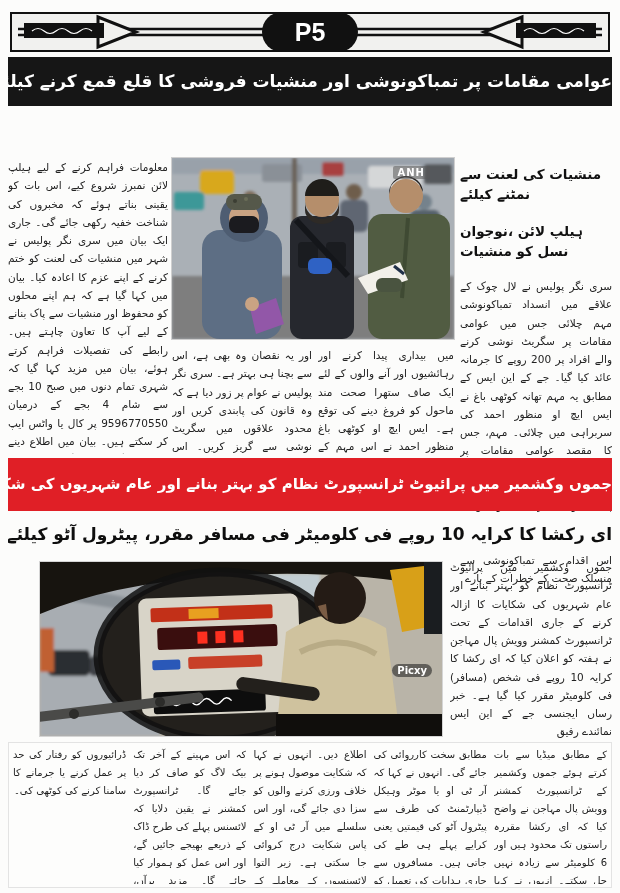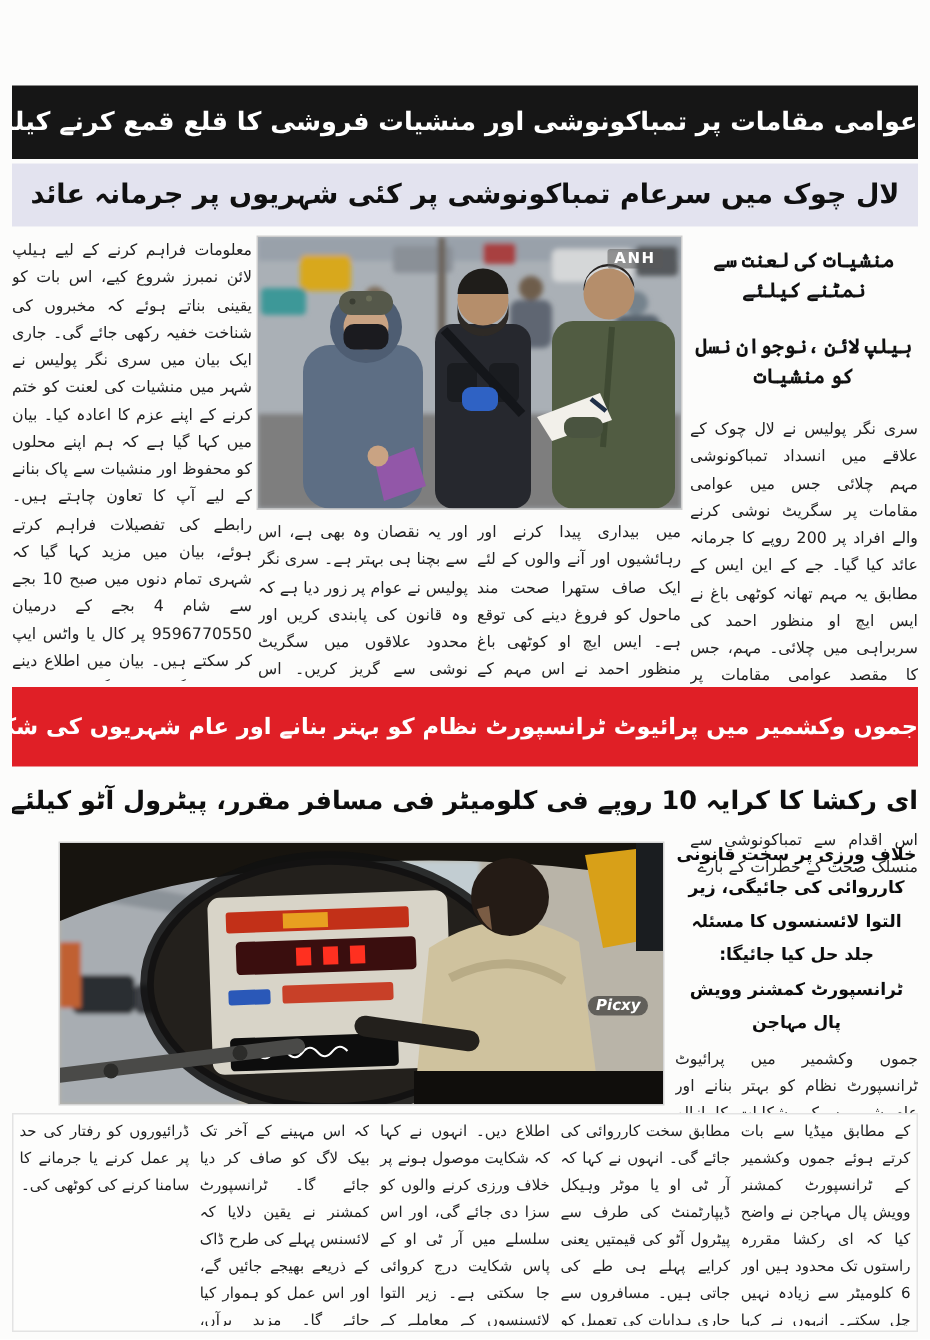--- a/index.html
+++ b/index.html
@@ -17,55 +17,78 @@
   #headline2{top:458px;height:53px;background:#e01f26;color:#fff;font-size:15px;
              line-height:53px;white-space:nowrap;font-weight:600;}
   #subhead2{top:514px;height:40px;background:#fcfcfb;color:#0e0e0e;font-size:17px;
             line-height:40px;white-space:nowrap;font-weight:700;}
   
   #article1{left:8px;top:156px;width:604px;height:300px;}
   .ucol{direction:rtl;text-align:justify;overflow:hidden;color:#222;}
   .body-txt{font-size:10.5px;line-height:1.74;}
   #a1-left{left:0;top:2px;width:160px;height:296px;}
   #a1-right{right:0;top:0;width:152px;height:300px;}
-  .pullquote{direction:rtl;text-align:center;font-weight:700;font-size:13.5px;
-             line-height:1.5;margin:8px 0 16px;color:#111;font-family:Liberation Serif, serif;}
+  .pullquote{direction:rtl;text-align:left;font-weight:700;font-size:13.5px;
+             line-height:1.5;margin:8px 0 16px;color:#111;}
   #a1-mid1{left:164px;top:190px;width:140px;height:110px;}
   #a1-mid2{left:310px;top:190px;width:136px;height:110px;}
   #a1-photo{left:164px;top:2px;width:282px;height:181px;background:#9aa0a6;
             outline:1px solid #cfcfcf;}
   
   #article2{left:8px;top:558px;width:604px;height:181px;}
   #a2-photo{left:32px;top:4px;width:402px;height:174px;background:#8d8a80;
             outline:1px solid #d5d5d5;}
   #a2-right{right:0;top:0;width:162px;height:181px;}
   .intro-bold{direction:rtl;text-align:center;font-weight:700;font-size:11.5px;
               line-height:1.95;margin-bottom:4px;color:#0d0d0d;}
   
   #bottom{left:8px;top:742px;width:604px;height:146px;display:flex;
           flex-direction:row-reverse;gap:7px;border:1px solid #e3e3e3;
           box-sizing:border-box;padding:3px 4px;background:#fdfdfc;}
   .bcol{flex:1;direction:rtl;text-align:justify;font-size:10px;line-height:1.8;
         overflow:hidden;color:#222;}
   
   .wm{position:absolute;color:#fff;font-weight:700;font-family:"DejaVu Sans",sans-serif;
       background:rgba(90,90,90,.55);padding:1px 5px;border-radius:2px;}
-  #wm-anh{top:8px;right:12px;font-size:10px;letter-spacing:1px;}
+  #wm-anh{top:8px;right:24px;font-size:10px;letter-spacing:1px;}
   #wm-picxy{top:102px;right:10px;font-size:10px;background:rgba(25,25,25,.55);
-            border-radius:8px;font-style:italic;}
+            border-radius:8px;}
   svg{display:block;}
 </style>
 </head>
 <body>
 
 <div id="page">
 
+  <div class="abs" id="masthead">
+    <svg width="600" height="40" viewBox="0 0 600 40">
+      <rect x="1" y="1" width="598" height="38" fill="#f1f1ef" stroke="#111" stroke-width="2"></rect>
+      <line x1="8" y1="17" x2="592" y2="17" stroke="#111" stroke-width="2.5"></line>
+      <line x1="8" y1="23" x2="592" y2="23" stroke="#111" stroke-width="2.5"></line>
+
+      <g>
+        <polygon points="88,5 126,20 88,35" fill="#f1f1ef" stroke="#111" stroke-width="3"></polygon>
+        <rect x="14" y="11" width="80" height="15" fill="#111"></rect>
+        <path d="M22,19 q6,-5 12,0 q6,5 12,0 q6,-5 12,0 q6,5 12,0 q6,-5 12,0" stroke="#fff" stroke-width="1.2" fill="none"></path>
+      </g>
+
+      <g>
+        <polygon points="512,5 474,20 512,35" fill="#f1f1ef" stroke="#111" stroke-width="3"></polygon>
+        <rect x="506" y="11" width="80" height="15" fill="#111"></rect>
+        <path d="M514,19 q6,-5 12,0 q6,5 12,0 q6,-5 12,0 q6,5 12,0 q6,-5 12,0" stroke="#fff" stroke-width="1.2" fill="none"></path>
+      </g>
+
+      <g>
+        <rect x="252" y="0" width="96" height="40" rx="20" fill="#111"></rect>
+        <text x="300" y="29" text-anchor="middle" font-size="25" font-weight="bold" font-family="Liberation Sans, sans-serif" fill="#fff">P5</text>
+      </g>
+    </svg>
+  </div>
 
   <div class="abs band" id="headline1" dir="rtl">عوامی مقامات پر تمباکونوشی اور منشیات فروشی کا قلع قمع کرنے کیلئے سری نگر پولیس کی مہم</div>
-  <div class="abs band" id="subhead1" dir="rtl">لال چوک میں سرعام تمباکونوشی پر کئی شہریوں پر جرمانہ عائد</div>
 
   <div class="abs" id="article1">
 
     <div class="abs ucol body-txt" id="a1-left">معلومات فراہم کرنے کے لیے ہیلپ لائن نمبرز شروع کیے، اس بات کو یقینی بناتے ہوئے کہ مخبروں کی شناخت خفیہ رکھی جائے گی۔ جاری ایک بیان میں سری نگر پولیس نے شہر میں منشیات کی لعنت کو ختم کرنے کے اپنے عزم کا اعادہ کیا۔ بیان میں کہا گیا ہے کہ ہم اپنے محلوں کو محفوظ اور منشیات سے پاک بنانے کے لیے آپ کا تعاون چاہتے ہیں۔ رابطے کی تفصیلات فراہم کرتے ہوئے، بیان میں مزید کہا گیا کہ شہری تمام دنوں میں صبح 10 بجے سے شام 4 بجے کے درمیان 9596770550 پر کال یا واٹس ایپ کر سکتے ہیں۔ بیان میں اطلاع دینے والوں کو گارنٹی دی گئی ہے کہ ان کی شناخت خفیہ رہے گی۔ پولیس نے کہا کہ ہم مل کر فرق پیدا کر سکتے ہیں اور اپنی آنے والی نسلوں کی حفاظت کر سکتے ہیں۔ سری نگر پولیس نے رہائشیوں پر زور دیا کہ وہ منشیات کے خلاف متحد ہو جائیں اور ایک صحت مند اور محفوظ معاشرے کی تعمیر میں اپنا حصہ ڈالیں۔</div>
 
     <div class="abs" id="a1-photo">
       <svg width="100%" height="100%" viewBox="0 0 282 181" preserveAspectRatio="none">
         <defs>
             <filter id="blur1">
               <feGaussianBlur stdDeviation="1.6"></feGaussianBlur>
@@ -193,21 +216,20 @@
           <rect x="-6" y="140" width="170" height="10" rx="5" fill="#4a4a48" transform="rotate(-7 80 145)"></rect>
           <circle cx="34" cy="152" r="5" fill="#2c2c2a"></circle>
             <circle cx="120" cy="140" r="5" fill="#2c2c2a"></circle>
         </g>
         <rect x="236" y="152" width="166" height="22" fill="#100e0c"></rect>
       </svg>
       <div class="wm" id="wm-picxy">Picxy</div>
     </div>
 
     <div class="abs" id="a2-right">
-      <div class="intro-bold">خلاف ورزی پر سخت قانونی کارروائی کی جائیگی، زیر التوا لائسنسوں کا مسئلہ جلد حل کیا جائیگا: ٹرانسپورٹ کمشنر وویش پال مہاجن</div>
       <div class="ucol body-txt">جموں وکشمیر میں پرائیوٹ ٹرانسپورٹ نظام کو بہتر بنانے اور عام شہریوں کی شکایات کا ازالہ کرنے کے جاری اقدامات کے تحت ٹرانسپورٹ کمشنر وویش پال مہاجن نے ہفتہ کو اعلان کیا کہ ای رکشا کا کرایہ 10 روپے فی شخص (مسافر) فی کلومیٹر مقرر کیا گیا ہے۔ خبر رساں ایجنسی جے کے این ایس نمائندے رفیق</div>
     </div>
   </div>
 
   <div class="abs" id="bottom">
     <div class="bcol">کے مطابق میڈیا سے بات کرتے ہوئے جموں وکشمیر کے ٹرانسپورٹ کمشنر وویش پال مہاجن نے واضح کیا کہ ای رکشا مقررہ راستوں تک محدود ہیں اور 6 کلومیٹر سے زیادہ نہیں چل سکتے۔ انہوں نے کہا کہ کسی بھی خلاف ورزی پر سخت قانونی کارروائی کی جائے گی۔ ٹرانسپورٹ کمشنر مہاجن نے اس بات پر زور دیا کہ پٹرول آٹو چلانے والے میٹر نصب کریں۔ ٹرانسپورٹ کمشنر نے وارننگ دی کہ اگر کوئی پٹرول آٹو میٹر کے بغیر چلتا پایا گیا تو قانون کے</div>
     <div class="bcol">مطابق سخت کارروائی کی جائے گی۔ انہوں نے کہا کہ آر ٹی او یا موٹر وہیکل ڈیپارٹمنٹ کی طرف سے پیٹرول آٹو کی قیمتیں یعنی کرایے پہلے ہی طے کی جاتی ہیں۔ مسافروں سے جاری ہدایات کی تعمیل کو یقینی بنانے میں فعال کردار ادا کرنے کی تاکید کرتے ہوئے ٹرانسپورٹ کمشنر وویش پال مہاجن نے کہا کہ مسافروں کی ذمہ داری ہے کہ وہ ای رکشا اور پیٹرول آٹو ڈرائیوروں کی جانب سے احکامات کی عدم تعمیل کی</div>
     <div class="bcol">اطلاع دیں۔ انہوں نے کہا کہ شکایت موصول ہونے پر خلاف ورزی کرنے والوں کو سزا دی جائے گی، اور اس سلسلے میں آر ٹی او کے پاس شکایت درج کروائی جا سکتی ہے۔ زیر التوا لائسنسوں کے معاملے کے بارے میں ٹرانسپورٹ کمشنر مہاجن نے انکشاف کیا کہ تقریباً 2 لاکھ لائسنس پرنٹنگ کے مسائل کی وجہ سے تاخیر کا شکار ہیں۔ انہوں نے مزید کہا کہ ٹینڈرنگ کا عمل اپنے آخری مرحلے میں ہے، اور ہمیں امید ہے</div>
     <div class="bcol">کہ اس مہینے کے آخر تک بیک لاگ کو صاف کر دیا جائے گا۔ ٹرانسپورٹ کمشنر نے یقین دلایا کہ لائسنس پہلے کی طرح ڈاک کے ذریعے بھیجے جائیں گے، اور اس عمل کو ہموار کیا جائے گا۔ مزید برآں، ٹرانسپورٹ کمشنر مہاجن نے عوام کی حفاظت کے لیے محفوظ ڈرائیونگ کے طریقوں کی اہمیت پر زور دیتے ہوئے</div>
     <div class="bcol">ڈرائیوروں کو رفتار کی حد پر عمل کرنے یا جرمانے کا سامنا کرنے کی کوٹھی کی۔</div>

